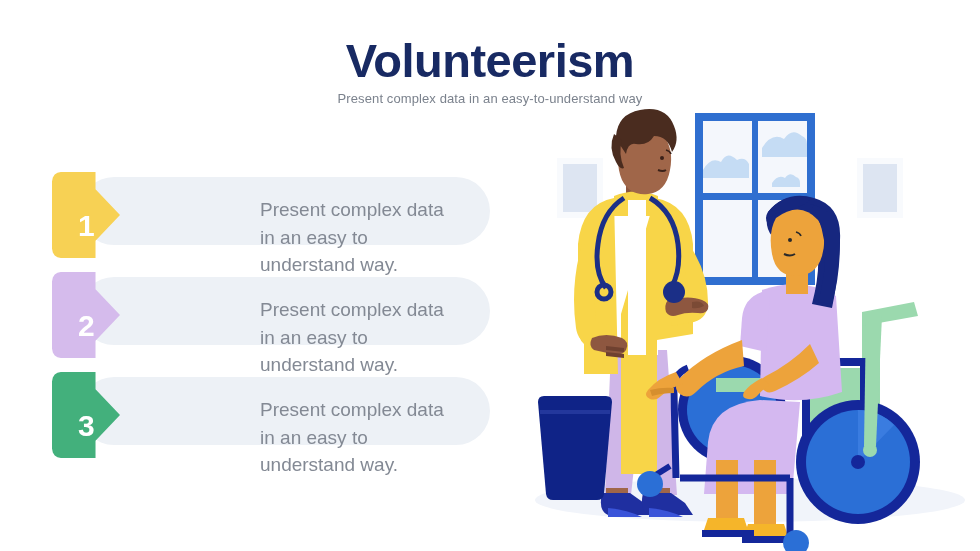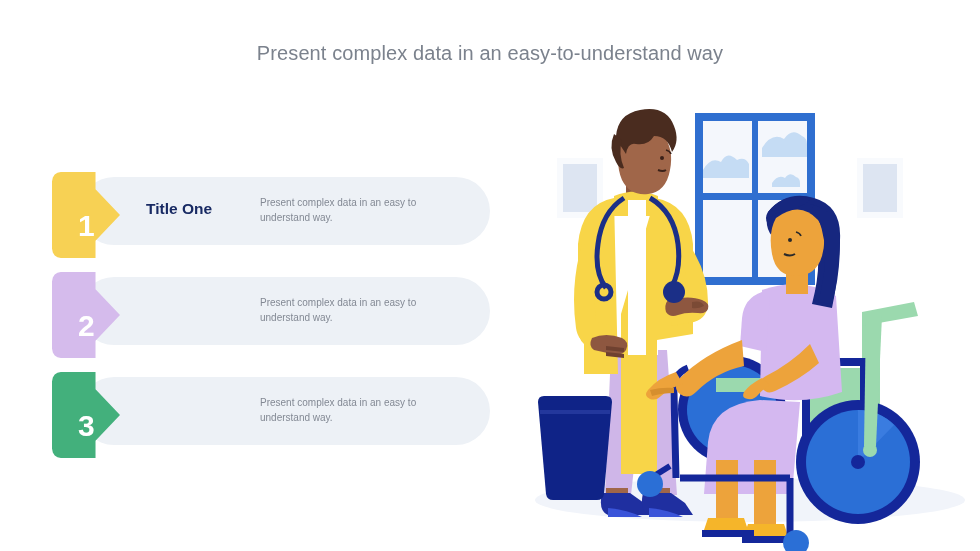--- a/index.html
+++ b/index.html
@@ -24,21 +24,21 @@
   }
   #slide-title {
     font-size: 47px;
     font-weight: bold;
     color: #182a63;
     letter-spacing: -0.5px;
     line-height: 1.05;
   }
   #slide-subtitle {
     margin-top: 6px;
-    font-size: 20px;
+    font-size: 13px;
     color: #7b828d;
     letter-spacing: 0.1px;
   }
 
   
   #list {
     position: absolute;
     left: 52px; top: 172px;
     width: 440px;
   }
@@ -80,49 +80,49 @@
     left: 94px; top: 28px;
     width: 120px;
     font-size: 15.5px;
     font-weight: bold;
     color: #182a63;
   }
   .item-desc {
     position: absolute;
     left: 208px; top: 24px;
     width: 200px;
-    font-size: 10px;
+    font-size: 19px;
     line-height: 1.45;
     color: #838994;
   }
 
   
   #illustration {
     position: absolute;
     left: 510px; top: 100px;
     width: 470px; height: 451px;
   }
 </style>
 </head>
 <body>
 
 <div id="slide">
 
   <div id="header">
+    <div id="slide-title">Volunteerism</div>
     <div id="slide-subtitle">Present complex data in an easy-to-understand way</div>
   </div>
 
   <div id="list">
 
     <div class="list-item">
       <div class="item-bar" style="background: rgb(237, 241, 246);"></div>
       <div class="item-badge" style="background:#f7d154">
         <span class="badge-number">1</span>
       </div>
-      <div class="item-title">Title One</div>
       <div class="item-desc">Present complex data in an easy to understand way.</div>
     </div>
 
     <div class="list-item">
       <div class="item-bar" style="background: rgb(237, 241, 246);"></div>
       <div class="item-badge" style="background:#d5bbec">
         <span class="badge-number">2</span>
       </div>
       <div class="item-desc">Present complex data in an easy to understand way.</div>
     </div>

